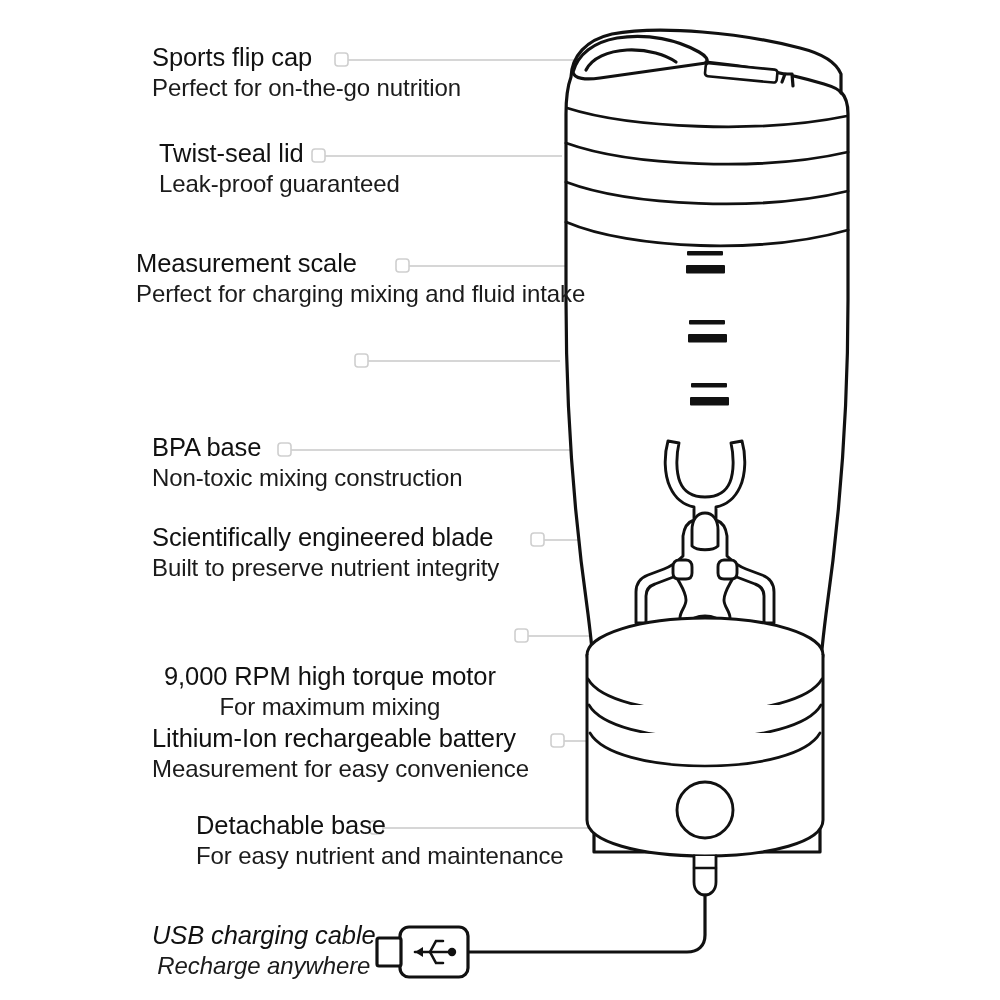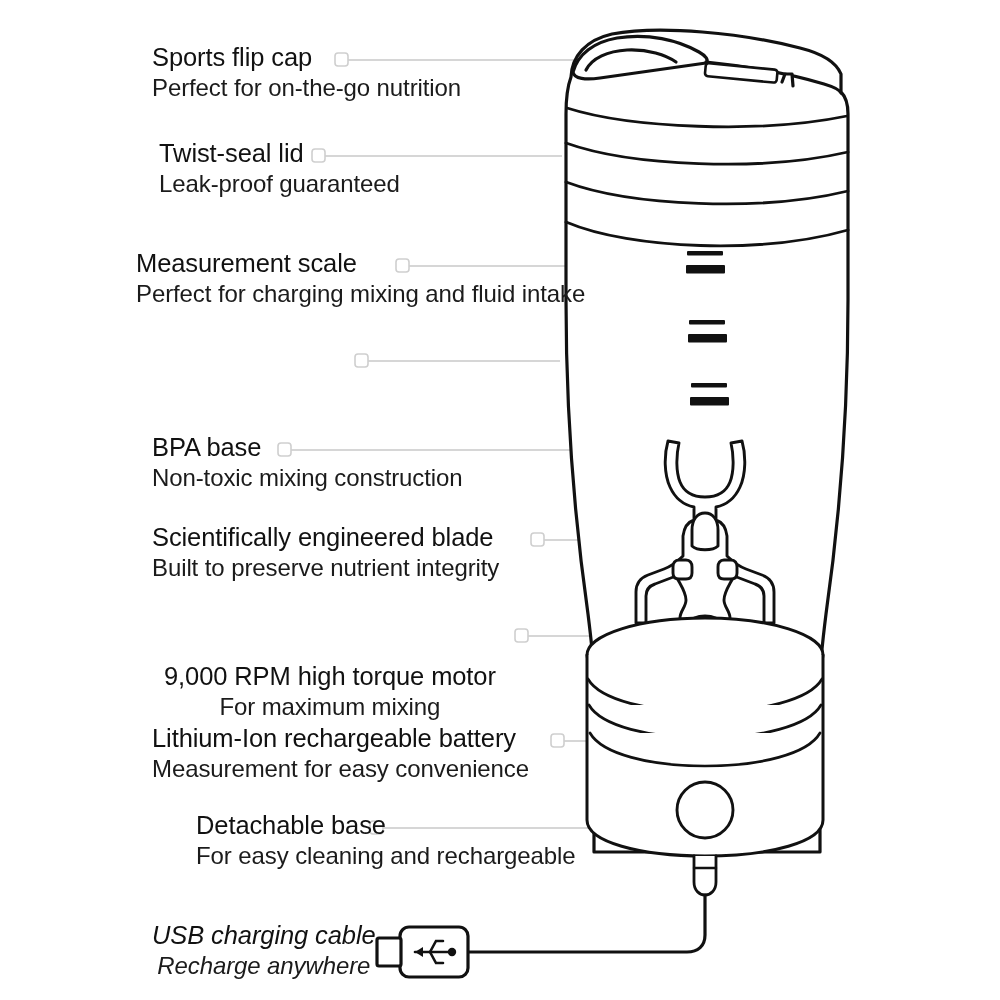--- a/index.html
+++ b/index.html
@@ -244,21 +244,21 @@
     <div class="label-sub">For maximum mixing</div>
   </div>
 
   <div class="label-block" style="left:152px;top:725px;">
     <div class="label-title">Lithium-Ion rechargeable battery</div>
     <div class="label-sub">Measurement for easy convenience</div>
   </div>
 
   <div class="label-block" style="left:152px;top:812px;margin-left:44px;">
     <div class="label-title">Detachable base</div>
-    <div class="label-sub">For easy cleaning and rechargeable</div>
+    <div class="label-sub">For easy nutrient and maintenance</div>
   </div>
 
   <div class="label-block" style="left:152px;top:922px;font-style:italic;">
     <div class="label-title">USB charging cable</div>
     <div class="label-sub">Recharge anywhere</div>
   </div>
 
 </div>
 
 </body></html>

